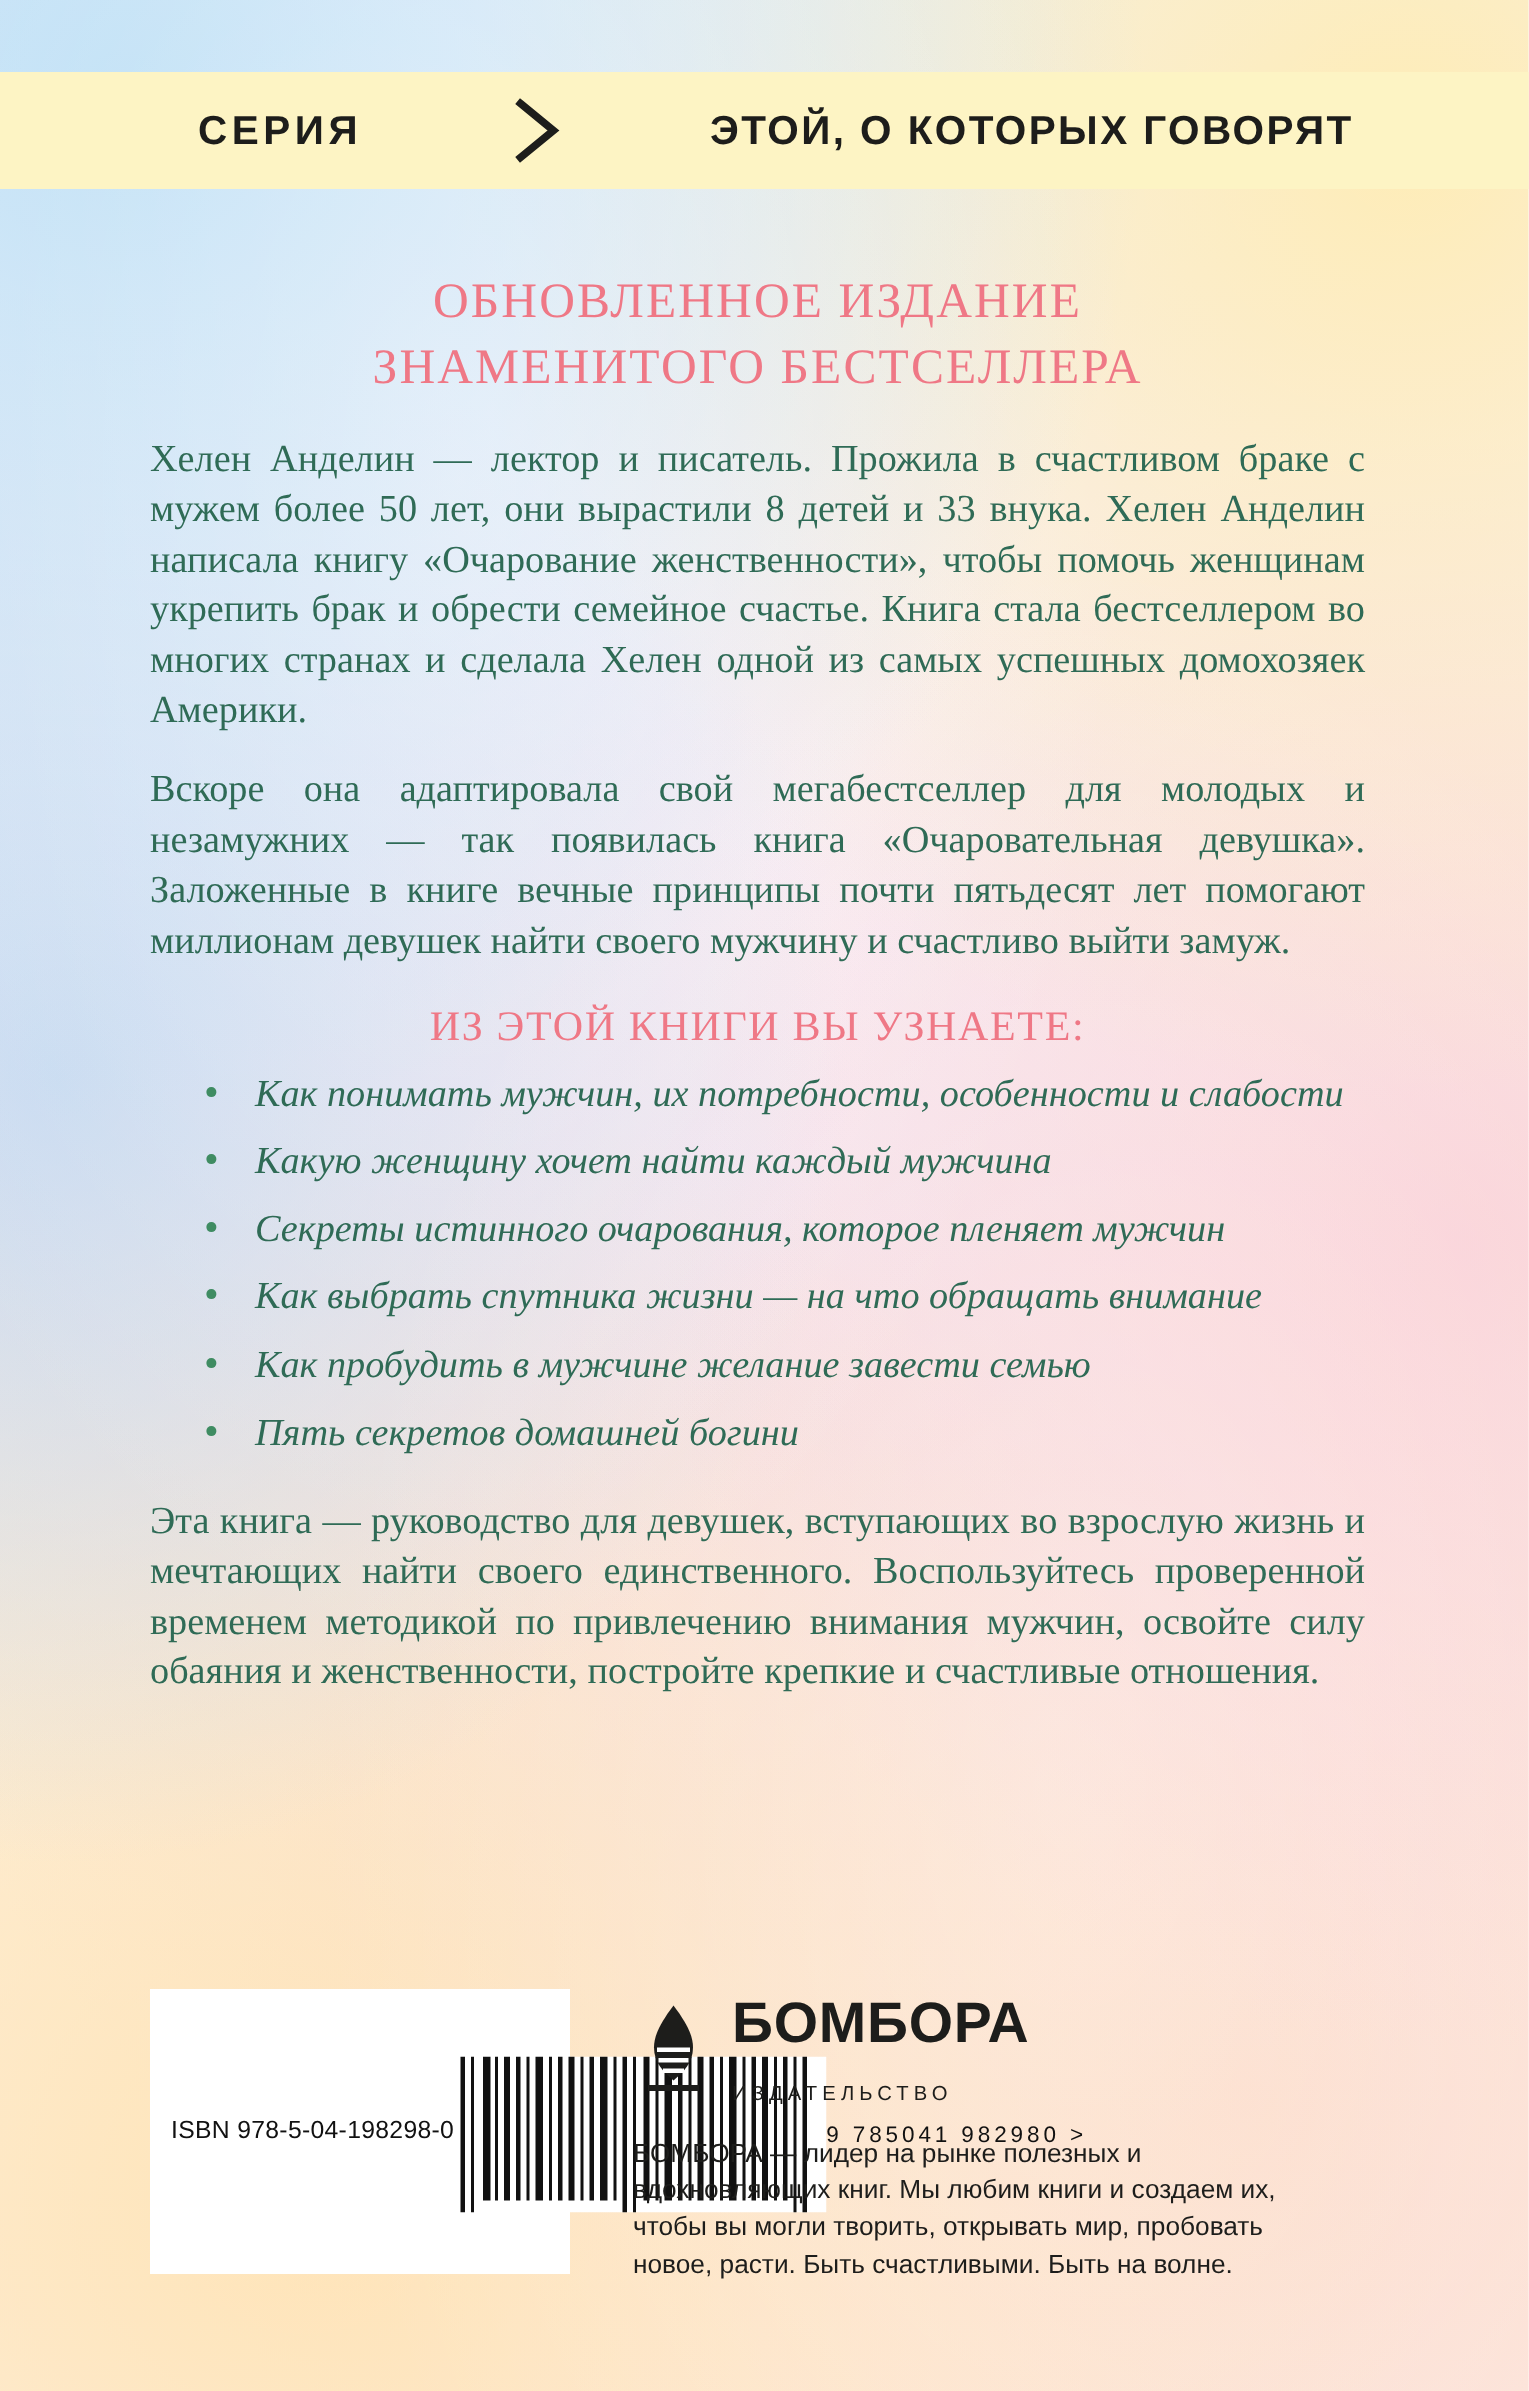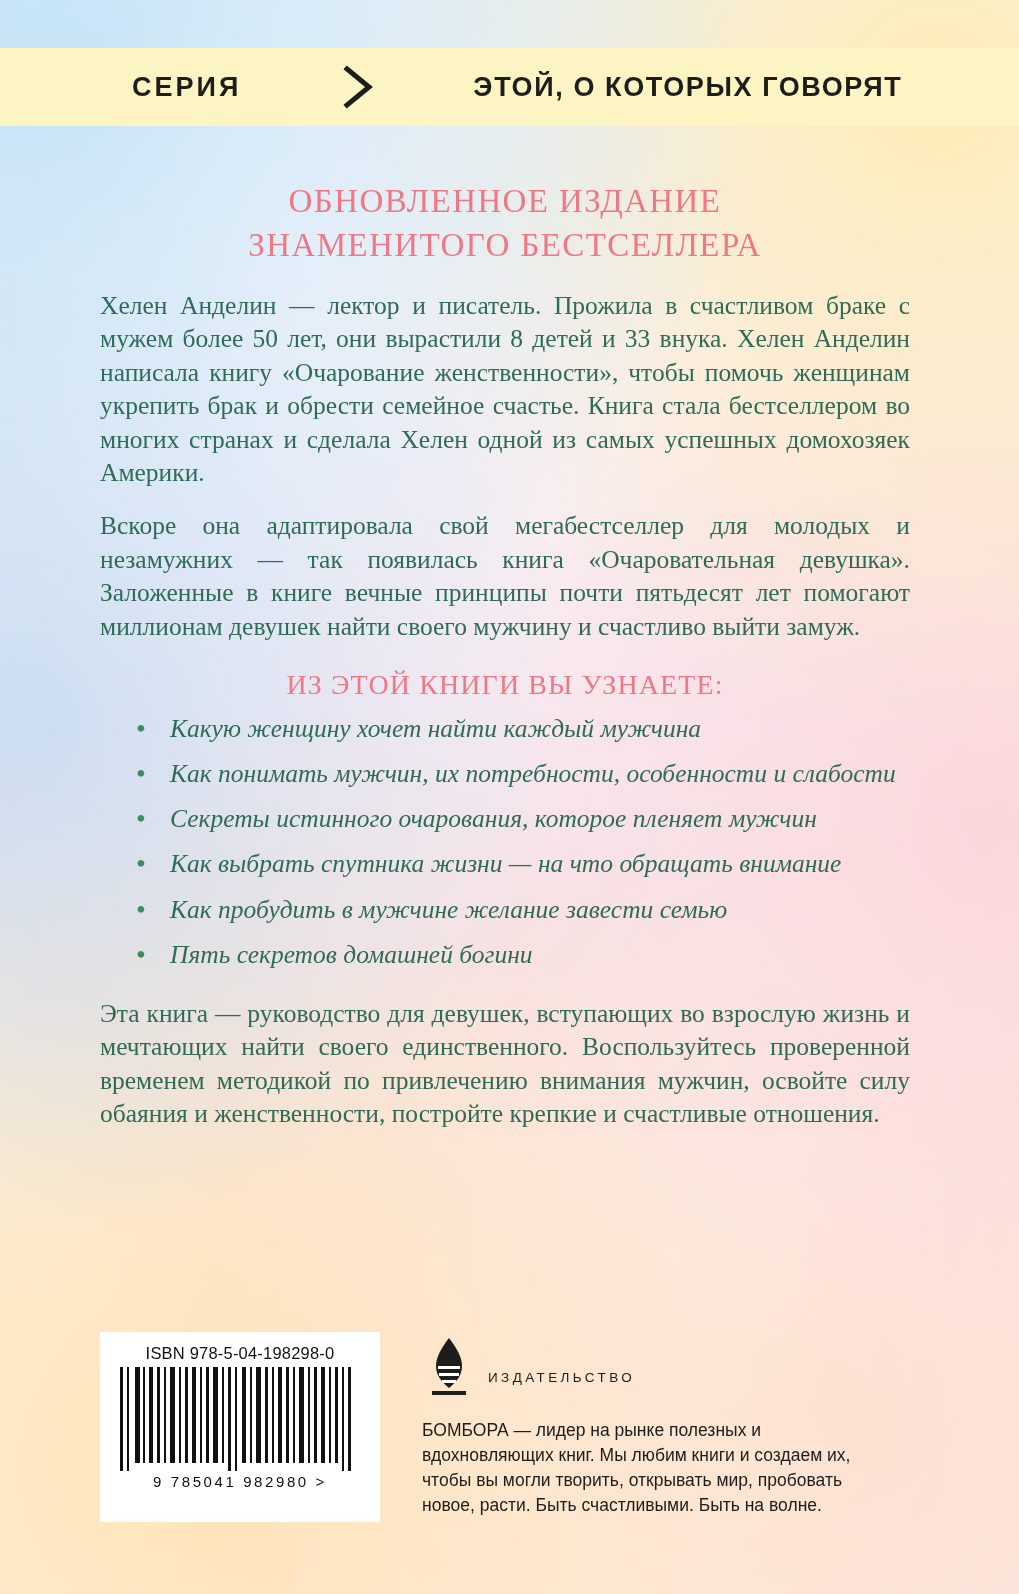--- a/index.html
+++ b/index.html
@@ -148,21 +148,21 @@
     z-index: 6;
   }
 
   .isbn-box {
     width: 280px;
     height: 190px;
     background: #ffffff;
     box-sizing: border-box;
     padding: 12px 14px 8px 14px;
     display: flex;
-    flex-direction: column;
+    flex-direction: row;
     align-items: center;
   }
   .isbn-text {
     font-family: "Liberation Sans", sans-serif;
     font-size: 16.5px;
     color: #111;
     letter-spacing: 0.2px;
     margin-bottom: 4px;
     white-space: nowrap;
   }
@@ -241,22 +241,22 @@
       <span class="l1">ОБНОВЛЕННОЕ ИЗДАНИЕ</span>
       <span class="l2">ЗНАМЕНИТОГО БЕСТСЕЛЛЕРА</span>
     </h1>
 
     <p class="body-text">Хелен Анделин — лектор и писатель. Прожила в счастливом браке с мужем более 50 лет, они вырастили 8 детей и 33 внука. Хелен Анделин написала книгу «Очарование женственности», чтобы помочь женщинам укрепить брак и обрести семейное счастье. Книга стала бестселлером во многих странах и сделала Хелен одной из самых успешных домохозяек Америки.</p>
     <p class="body-text">Вскоре она адаптировала свой мегабестселлер для молодых и незамужних — так появилась книга «Очаровательная девушка». Заложенные в книге вечные принципы почти пятьдесят лет помогают миллионам девушек найти своего мужчину и счастливо выйти замуж.</p>
 
     <h2 class="sub-headline">ИЗ ЭТОЙ КНИГИ ВЫ УЗНАЕТЕ:</h2>
 
     <ul class="bullets">
+      <li>Как понимать мужчин, их потребности, особенности и слабости</li>
       <li>Какую женщину хочет найти каждый мужчина</li>
-      <li>Как понимать мужчин, их потребности, особенности и слабости</li>
       <li>Секреты истинного очарования, которое пленяет мужчин</li>
       <li>Как выбрать спутника жизни — на что обращать внимание</li>
       <li>Как пробудить в мужчине желание завести семью</li>
       <li>Пять секретов домашней богини</li>
     </ul>
 
     <p class="body-text">Эта книга — руководство для девушек, вступающих во взрослую жизнь и мечтающих найти своего единственного. Воспользуйтесь проверенной временем методикой по привлечению внимания мужчин, освойте силу обаяния и женственности, постройте крепкие и счастливые отношения.</p>
   </div>
 
   <div class="footer">
@@ -313,20 +313,21 @@
             <path d="M27 2 C18 14 14 22 14 30 C14 40 20 46 27 52 C34 46 40 40 40 30 C40 22 36 14 27 2 Z" fill="#1d1d1b"></path>
             <g fill="#ffffff">
               <rect x="16" y="30" width="22" height="3"></rect>
               <rect x="17" y="37" width="20" height="3"></rect>
               <rect x="20" y="44" width="14" height="3"></rect>
             </g>
             <rect x="10" y="55" width="34" height="4" fill="#1d1d1b"></rect>
           </svg>
         </span>
         <div class="pub-names">
+          <div class="pub-name">БОМБОРА</div>
           <div class="pub-sub">ИЗДАТЕЛЬСТВО</div>
         </div>
       </div>
       <div class="pub-desc">БОМБОРА — лидер на рынке полезных и вдохновляющих книг. Мы любим книги и создаем их, чтобы вы могли творить, открывать мир, пробовать новое, расти. Быть счастливыми. Быть на волне.</div>
     </div>
 
   </div>
 </div>
 
 </body></html>

